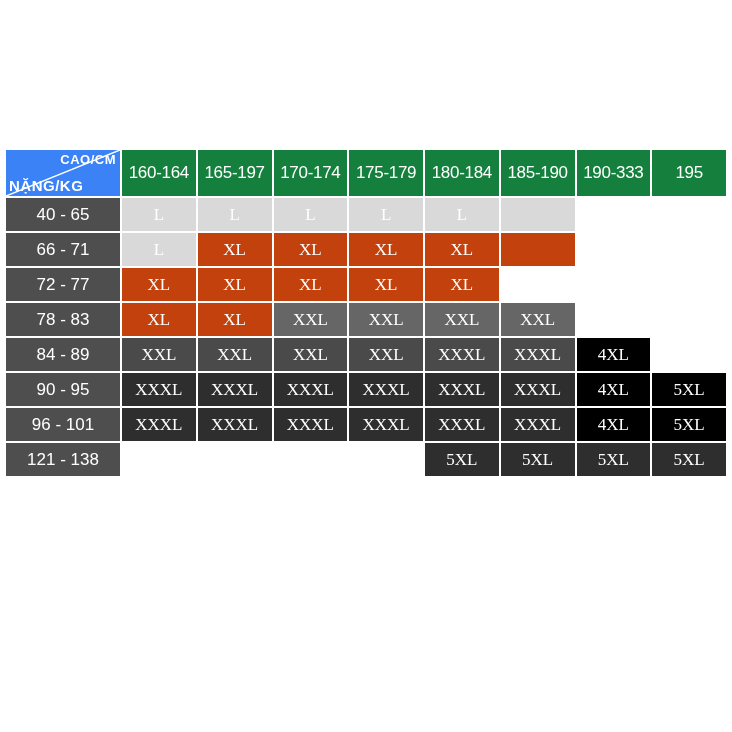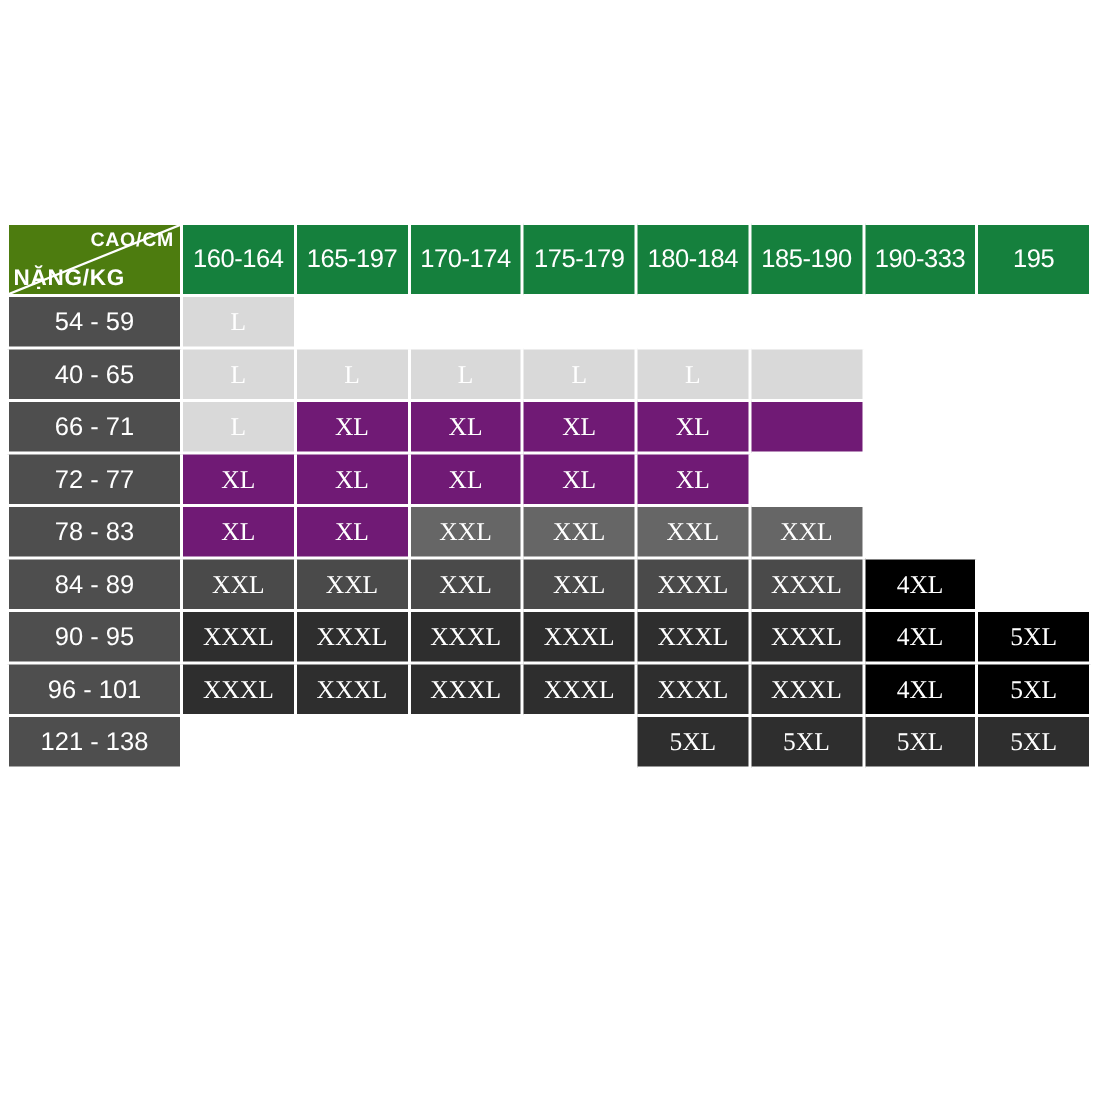--- a/index.html
+++ b/index.html
@@ -35,21 +35,21 @@
     padding: 0;
     height: 35px;
     font-weight: normal;
     font-size: 17px;
     color: #ffffff;
     box-sizing: border-box;
   }
   
   td.corner {
     width: 116px;
-    background: #4d7c0f;
+    background: #3b82f6;
     position: relative;
     height: 46px;
     padding: 0;
   }
   .corner-inner {
     position: relative;
     width: 100%;
     height: 46px;
   }
   .corner-top {
@@ -89,21 +89,21 @@
     background: #4e4e4e;
     font-size: 14px;
     font-family: "Liberation Sans", sans-serif;
     font-weight: bold;
     color: #ffffff;
     width: 116px;
   }
   
   .s-white  { background: #ffffff; color: #ffffff; }
   .s-light  { background: #d9d9d9; color: #6a6a6a; }
-  .s-mid    { background: #701a75; color: #ffffff; margin-left: 28px; }
+  .s-mid    { background: #c2410c; color: #ffffff; margin-left: 28px; }
   .s-dark   { background: #666666; color: #ffffff; }
   .s-darker { background: #4a4a4a; color: #ffffff; }
   .s-deep   { background: #2e2e2e; color: #ffffff; }
   .s-black  { background: #000000; color: #ffffff; }
   .cell-txt { display: block; line-height: 31px; }
 </style>
 </head>
 <body>
 
 <div id="wrap">
@@ -125,47 +125,20 @@
           <th class="colhead">170-174</th>
           <th class="colhead">175-179</th>
           <th class="colhead">180-184</th>
           <th class="colhead">185-190</th>
           <th class="colhead">190-333</th>
           <th class="colhead">195</th>
         </tr>
       </thead>
       <tbody id="chart-body">
           <tr>
-            <td class="rowhead">54 - 59</td>
-            <td class="s-light">
-              <span class="cell-txt">L</span>
-            </td>
-            <td class="s-white">
-              <span class="cell-txt"></span>
-            </td>
-            <td class="s-white">
-              <span class="cell-txt"></span>
-            </td>
-            <td class="s-white">
-              <span class="cell-txt"></span>
-            </td>
-            <td class="s-white">
-              <span class="cell-txt"></span>
-            </td>
-            <td class="s-white">
-              <span class="cell-txt"></span>
-            </td>
-            <td class="s-white">
-              <span class="cell-txt"></span>
-            </td>
-            <td class="s-white">
-              <span class="cell-txt"></span>
-            </td>
-          </tr>
-          <tr>
             <td class="rowhead">40 - 65</td>
             <td class="s-light">
               <span class="cell-txt">L</span>
             </td>
             <td class="s-light">
               <span class="cell-txt">L</span>
             </td>
             <td class="s-light">
               <span class="cell-txt">L</span>
             </td>

